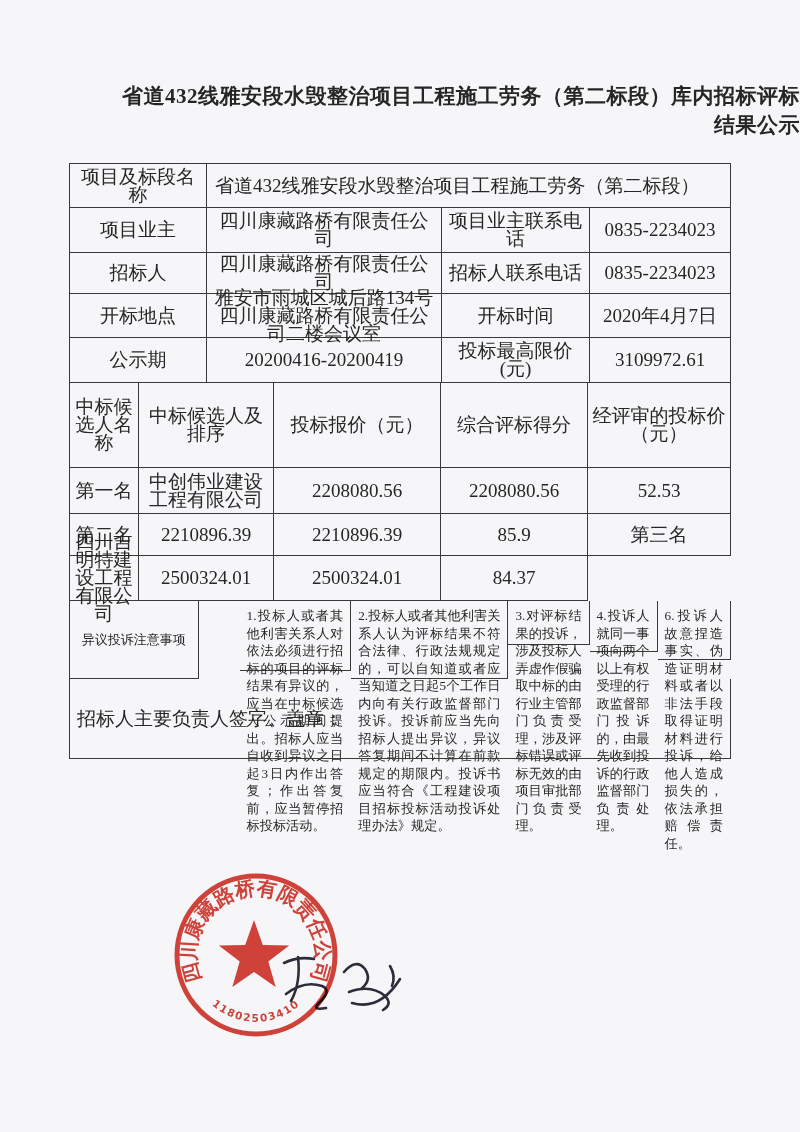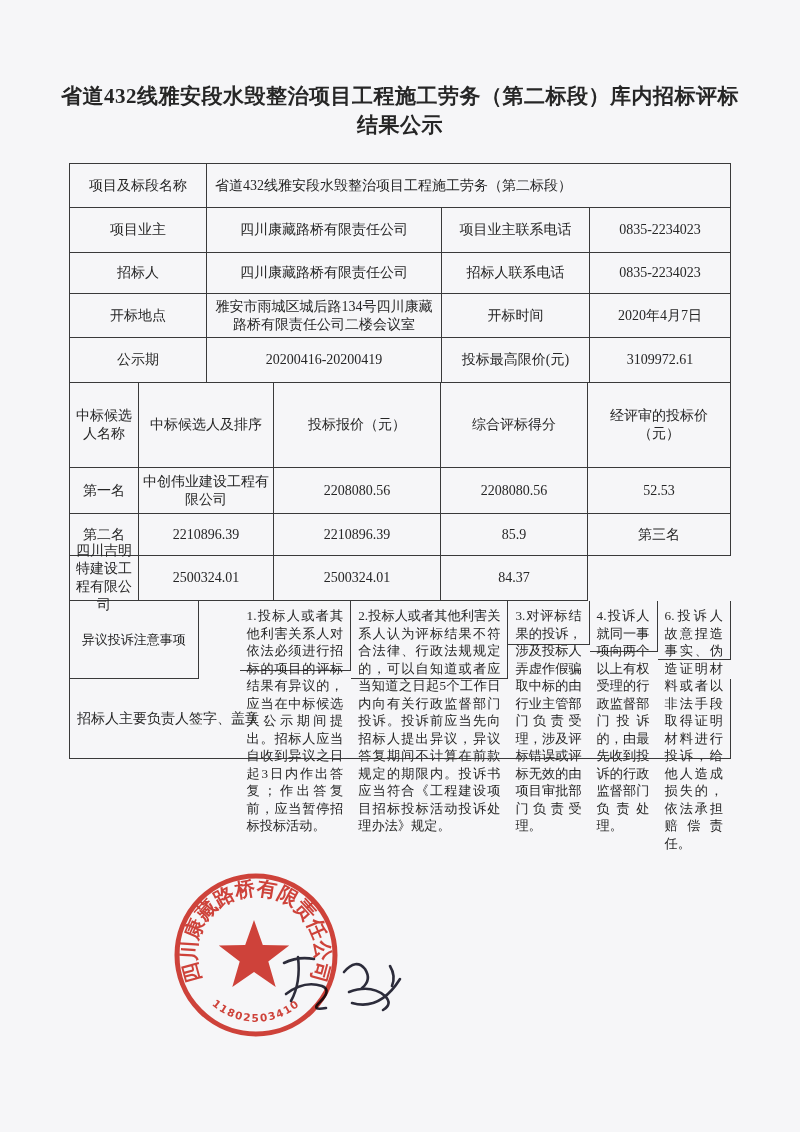--- a/index.html
+++ b/index.html
@@ -7,21 +7,21 @@
     width:800px;height:1132px;
     background:#f6f6f8;
     font-family:"Liberation Serif","DejaVu Serif",serif;
     color:#262626;
     position:relative;
     overflow:hidden;
   }
   .page{position:relative;width:800px;height:1132px;}
   .title{
     padding-top:82px;
-    text-align:center;
+    text-align:right;
     font-size:21px;
     font-weight:bold;
     line-height:29px;
     letter-spacing:0.5px;
   }
   .title span{display:block;}
   .tbl{
     margin:23px 0 0 69px;
     width:661px;
     border-left:1px solid #3a3a3a;
@@ -30,21 +30,21 @@
   }
   .sec{display:grid;}
   .cell{
     border-right:1px solid #3a3a3a;
     border-bottom:1px solid #3a3a3a;
     box-sizing:border-box;
     display:flex;
     align-items:center;
     justify-content:center;
     text-align:center;
-    font-size:14px;
+    font-size:19px;
     line-height:18px;
     padding:2px 4px;
   }
   .cell.left{justify-content:flex-start;text-align:left;padding-left:8px;}
   
   .secA{grid-template-columns:137px 235px 148px 141px;
         grid-template-rows:44px 45px 41px 44px 45px;}
   .span3{grid-column:2 / 5;}
   
   .secB{grid-template-columns:69px 135px 167px 147px 143px;

